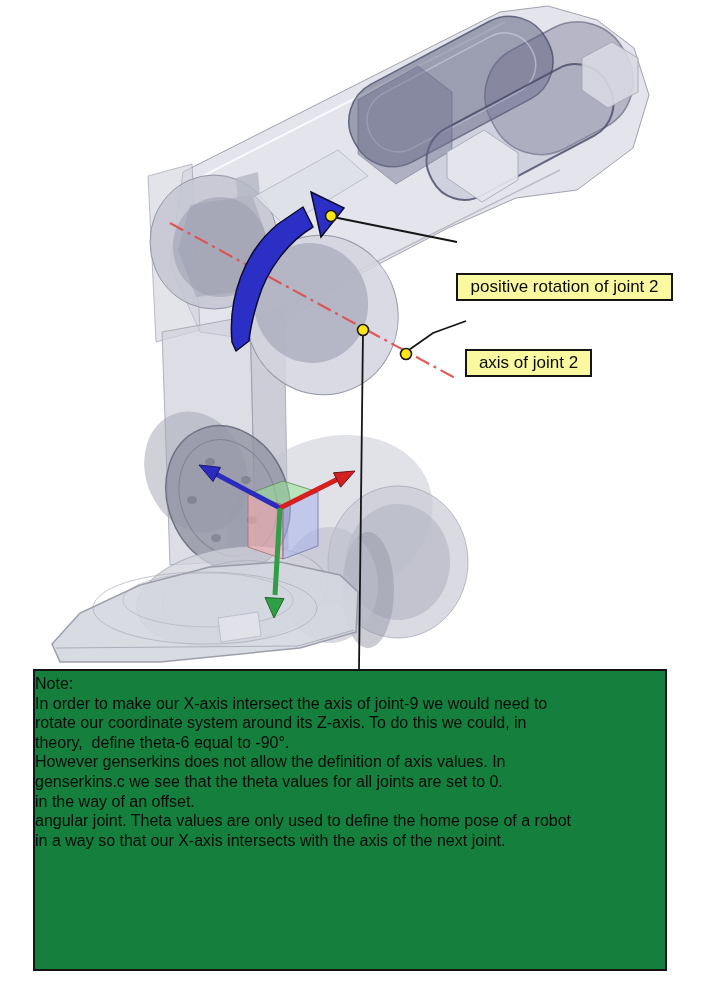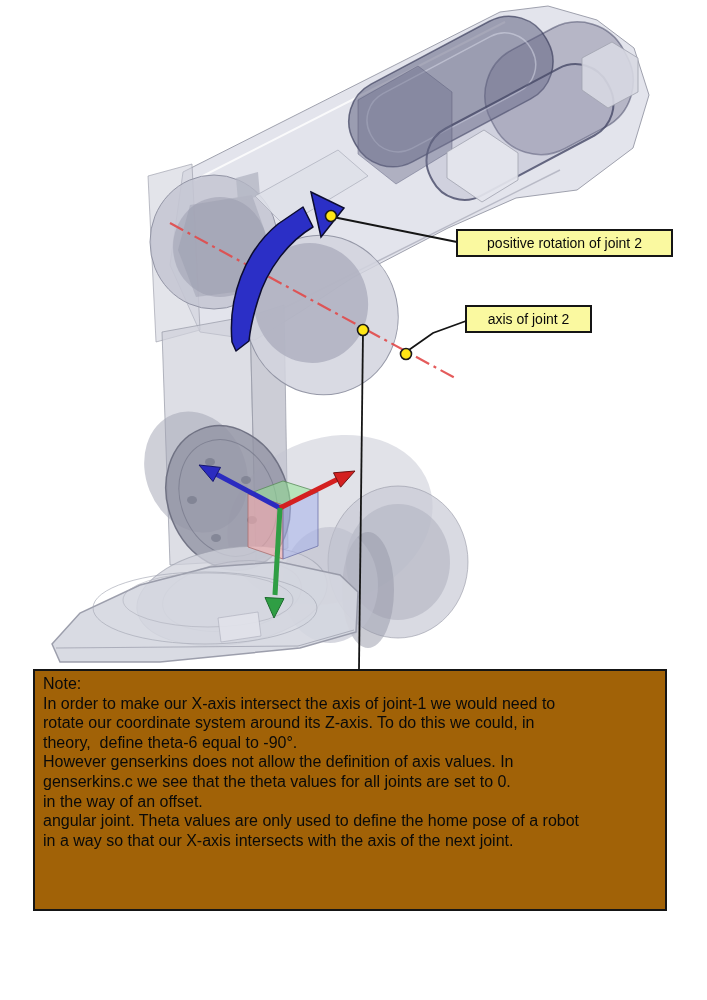--- a/index.html
+++ b/index.html
@@ -1,26 +1,26 @@
 <!DOCTYPE html>
 <html><head>
 <meta charset="utf-8">
 <style>
   html,body{margin:0;padding:0;background:#fff;}
   #stage{position:relative;width:707px;height:1000px;background:#ffffff;overflow:hidden;
          font-family:"Liberation Sans",sans-serif;}
   #scene-svg{position:absolute;left:0;top:0;width:707px;height:1000px;}
   .callout-label{position:absolute;display:flex;align-items:center;justify-content:center;
-    background:#faf9a0;border:2px solid #151515;color:#0a0a0a;font-size:14px;
-    white-space:nowrap;box-sizing:border-box;}
+    background:#faf9a0;border:2px solid #151515;color:#0a0a0a;font-size:17px;
+    white-space:nowrap;box-sizing:border-box;margin-top:44px;}
   #label-positive-rotation{left:456px;top:229px;width:217px;height:28px;}
   #label-axis{left:465px;top:305px;width:127px;height:28px;}
-  #note-box{position:absolute;left:33px;top:669px;width:634px;height:242px;
-    background:#a16207;border:2.5px solid #151515;box-sizing:border-box;
-    padding:3px 6px 0 8px;color:#0a0a0a;font-size:16px;line-height:19.6px;}
+  #note-box{position:absolute;left:33px;top:669px;width:634px;height:302px;
+    background:#15803d;border:2.5px solid #151515;box-sizing:border-box;
+    padding:3px 6px 0 0;color:#0a0a0a;font-size:16px;line-height:19.6px;}
   .note-line{white-space:pre-wrap;min-height:19.6px;}
 </style>
 </head>
 <body>
 
 <div id="stage">
 
 <svg id="scene-svg" viewBox="0 0 707 1000">
 
   <g>
@@ -133,21 +133,21 @@
     <circle cx="406" cy="354" r="5.5" fill="#FFE616" stroke="#1a1a1a" stroke-width="1.6"></circle>
   </g>
 </svg>
 
 <div id="label-positive-rotation" class="callout-label">positive rotation of joint 2</div>
 
 <div id="label-axis" class="callout-label">axis of joint 2</div>
 
 <div id="note-box">
   <div class="note-line">Note:</div>
-  <div class="note-line">In order to make our X-axis intersect the axis of joint-1 we would need to</div>
+  <div class="note-line">In order to make our X-axis intersect the axis of joint-9 we would need to</div>
   <div class="note-line">rotate our coordinate system around its Z-axis. To do this we could, in</div>
   <div class="note-line">theory,  define theta-6 equal to -90°.</div>
   <div class="note-line">However genserkins does not allow the definition of axis values. In</div>
   <div class="note-line">genserkins.c we see that the theta values for all joints are set to 0.</div>
   <div class="note-line">in the way of an offset.</div>
   <div class="note-line">angular joint. Theta values are only used to define the home pose of a robot</div>
   <div class="note-line">in a way so that our X-axis intersects with the axis of the next joint.</div>
 </div>
 
 </div>

